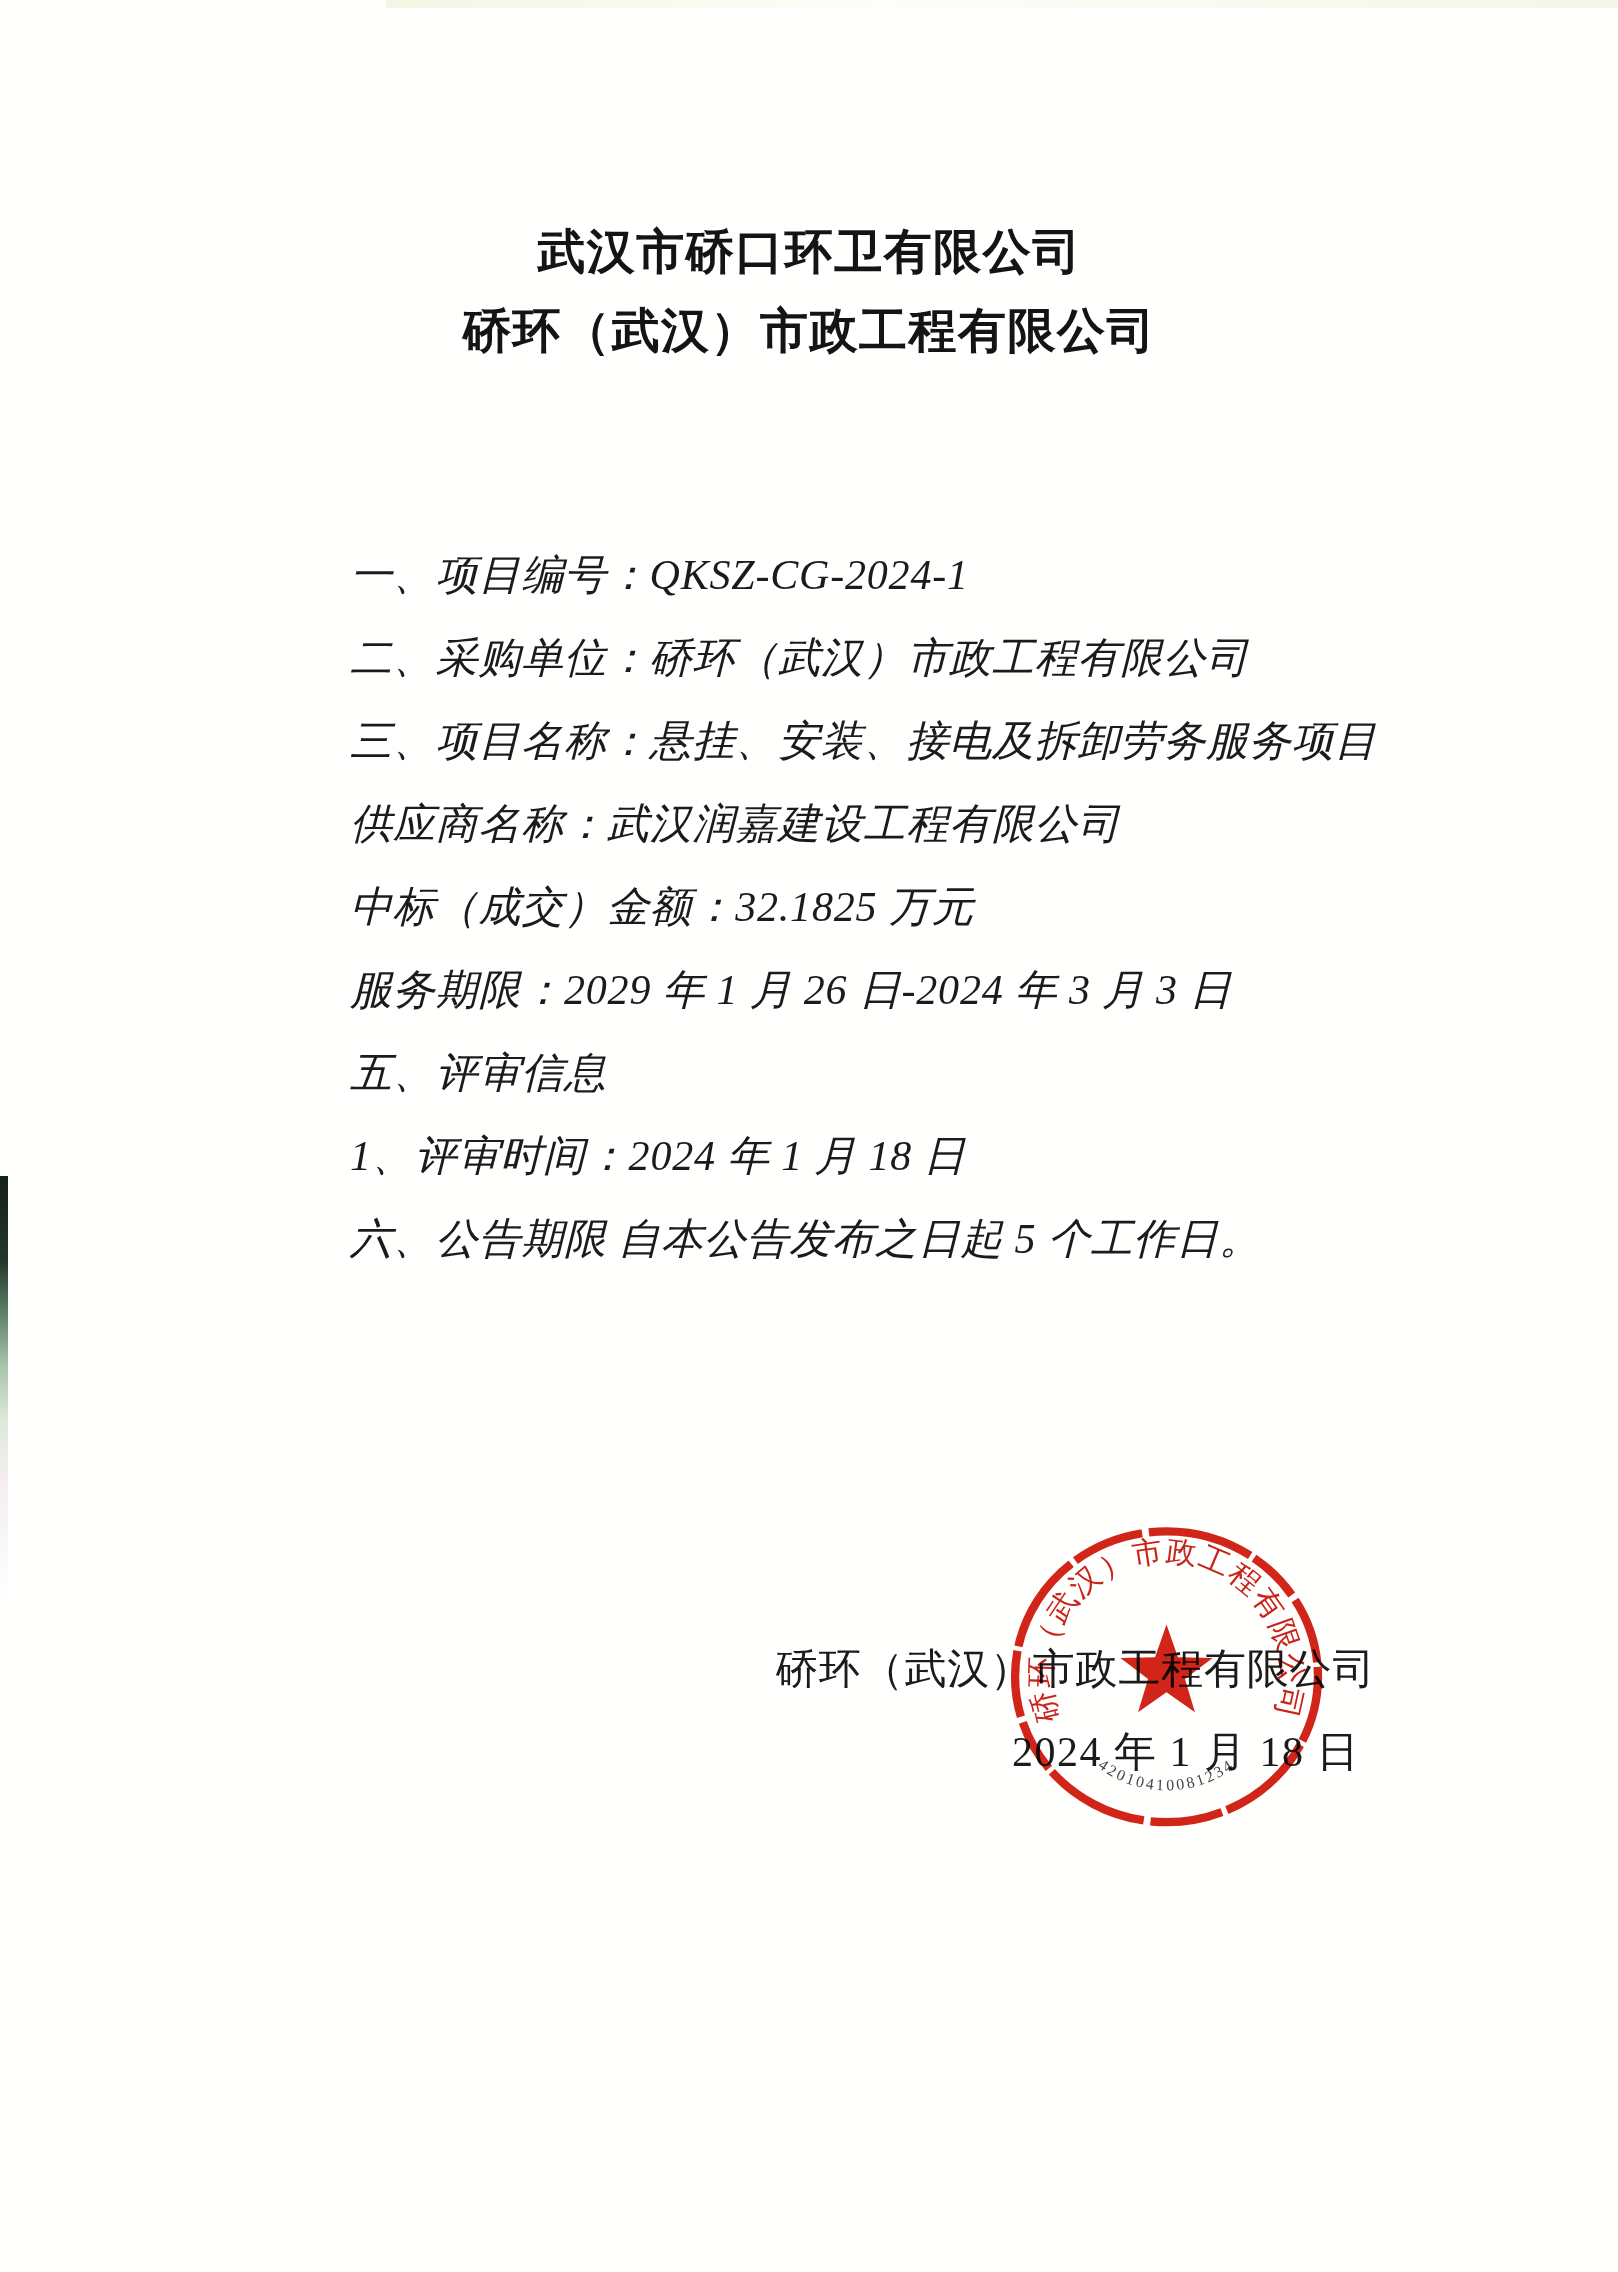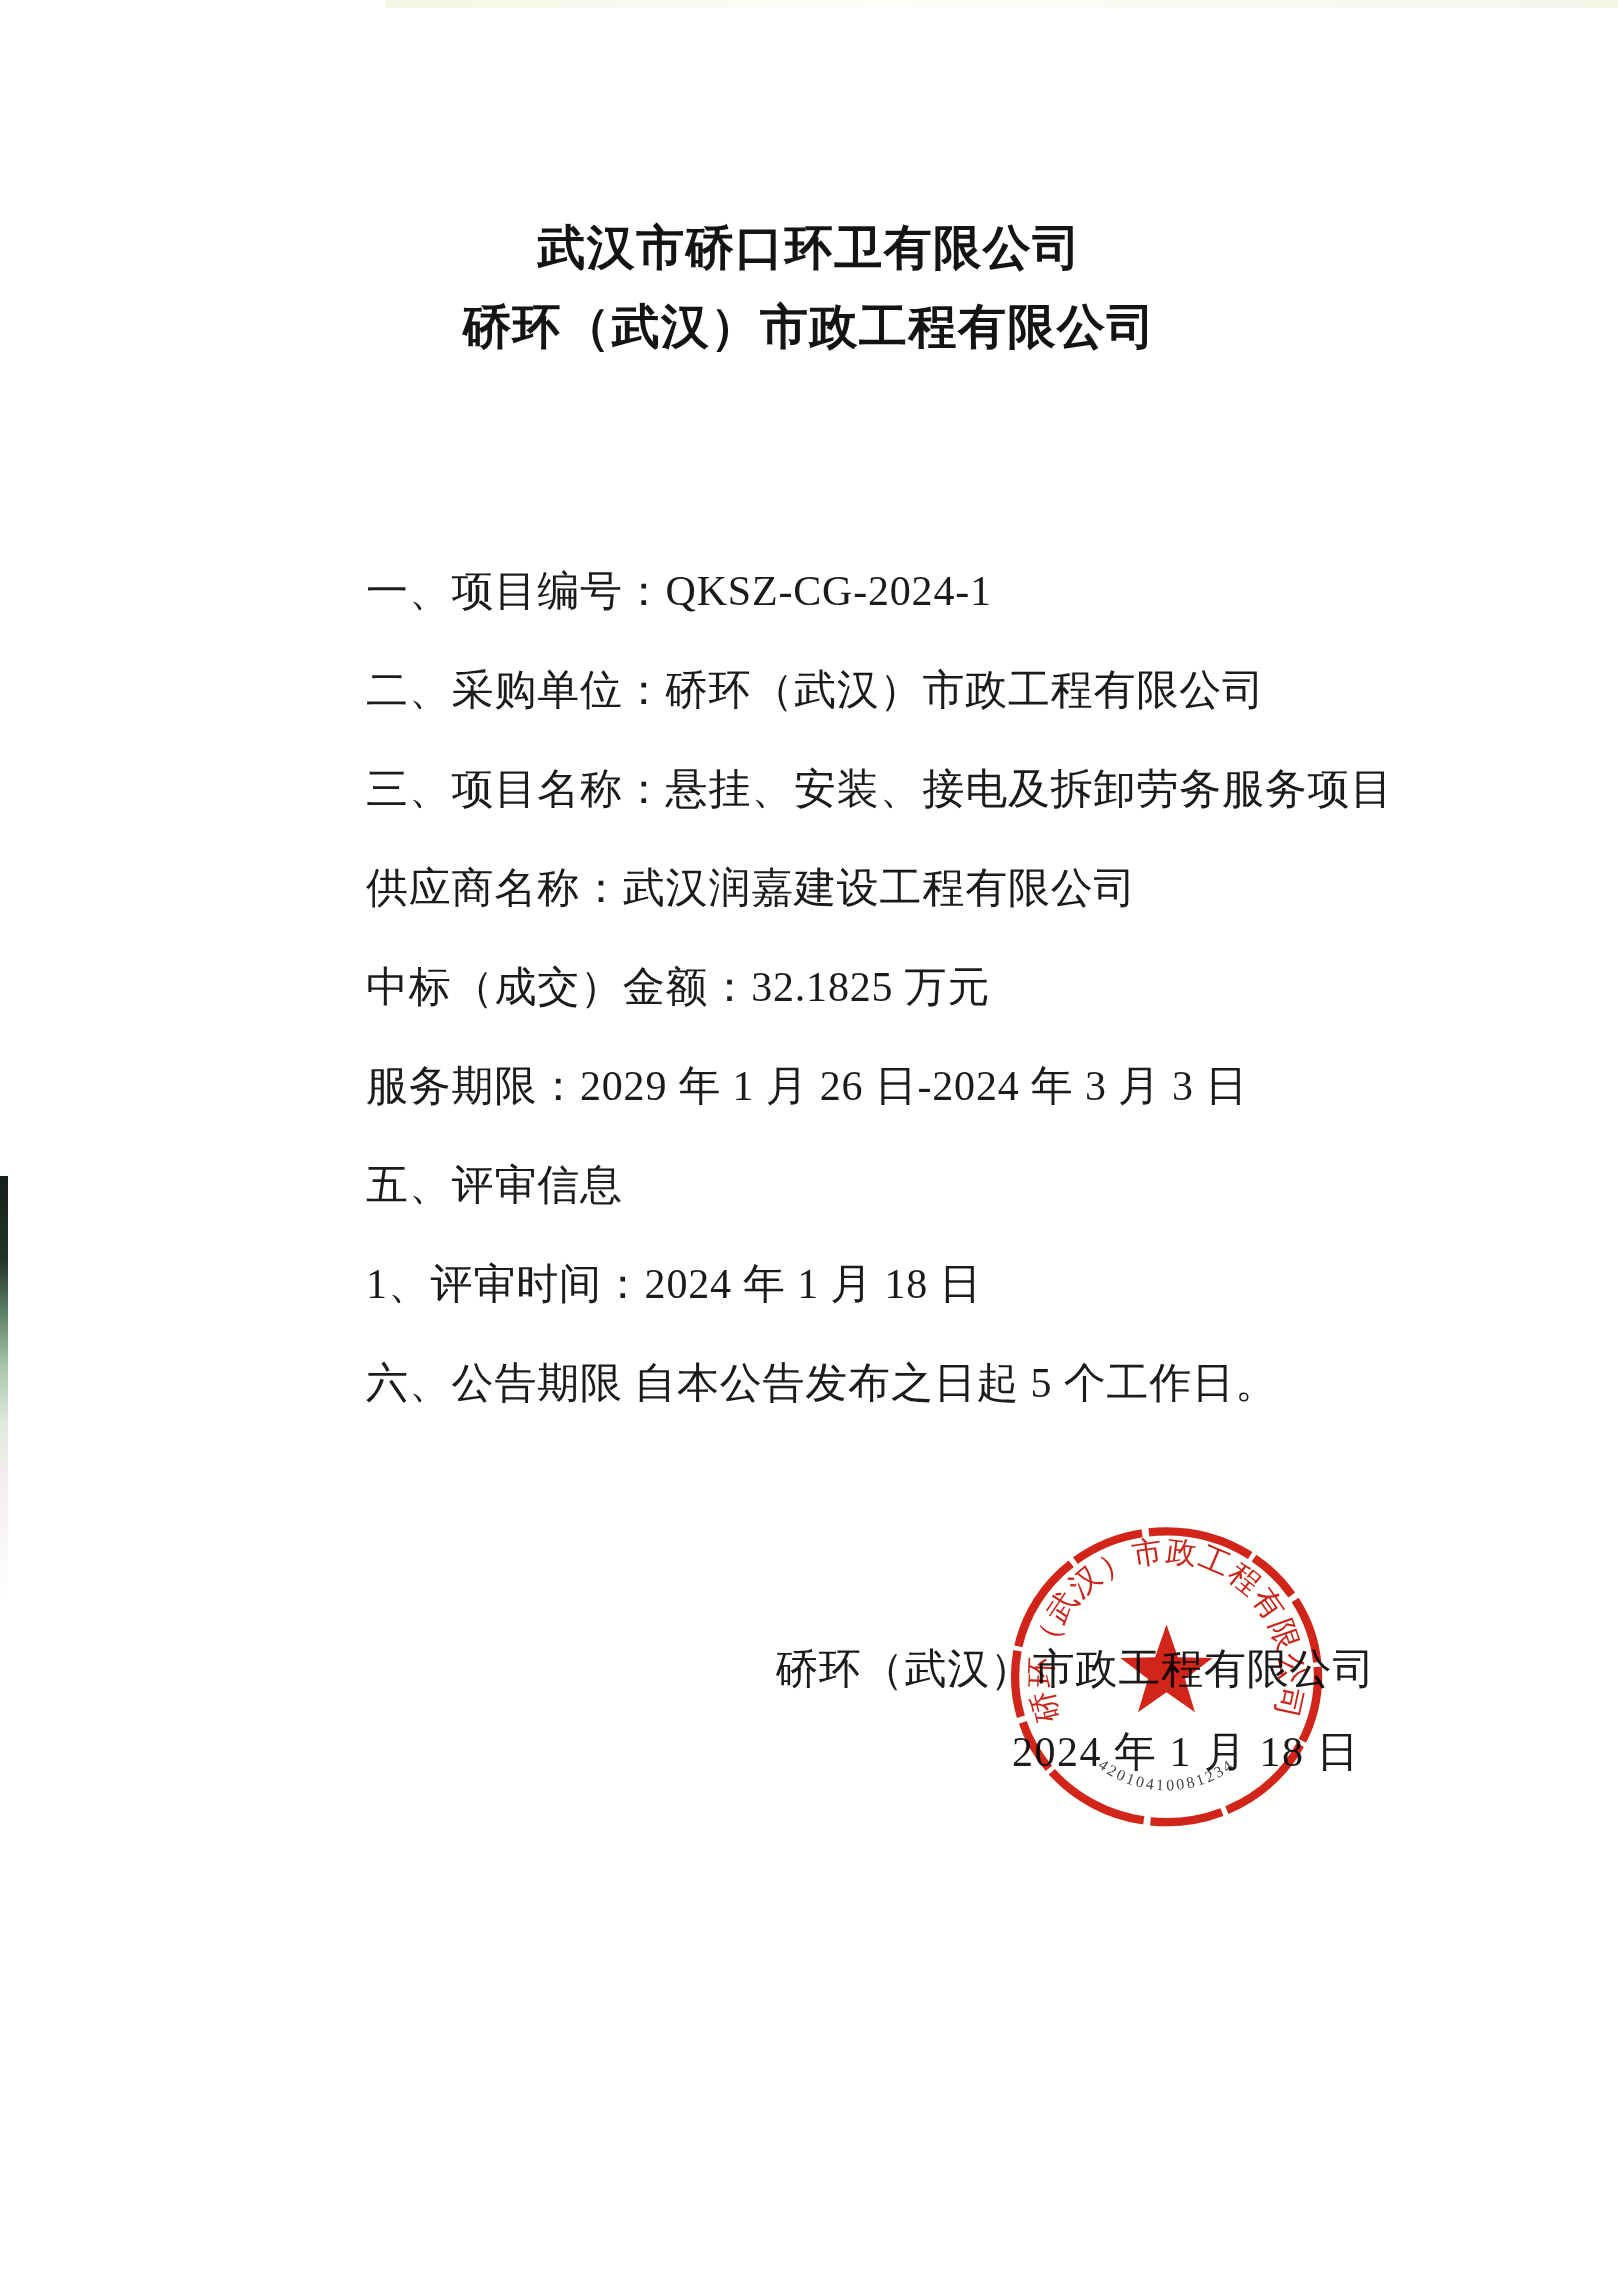--- a/index.html
+++ b/index.html
@@ -11,40 +11,40 @@
     overflow: hidden;
     font-family: "Liberation Serif", serif;
     color: #1b1b1b;
   }
   .titles {
     position: absolute;
     top: 212px;
     left: 0;
     width: 100%;
     text-align: center;
-    font-family: Liberation Mono, monospace;
+    font-family: Liberation Sans, sans-serif;
     font-weight: 700;
     font-size: 48px;
     line-height: 79px;
     letter-spacing: 1.5px;
     color: #141414;
   }
   .title-line { margin: 0; }
   .body-lines {
     position: absolute;
     top: 534px;
     left: 350px;
     width: 1182px;
     font-size: 42px;
     line-height: 83px;
     letter-spacing: 0.8px;
     white-space: nowrap;
     color: #1b1b1b;
   }
-  .body-line { margin: 16px; }
+  .body-line { margin: 0; font-style: italic; }
   .signature-company {
     position: absolute;
     top: 1641px;
     left: 776px;
     font-size: 42px;
     letter-spacing: 0.8px;
     white-space: nowrap;
     z-index: 2;
   }
   .signature-date {

